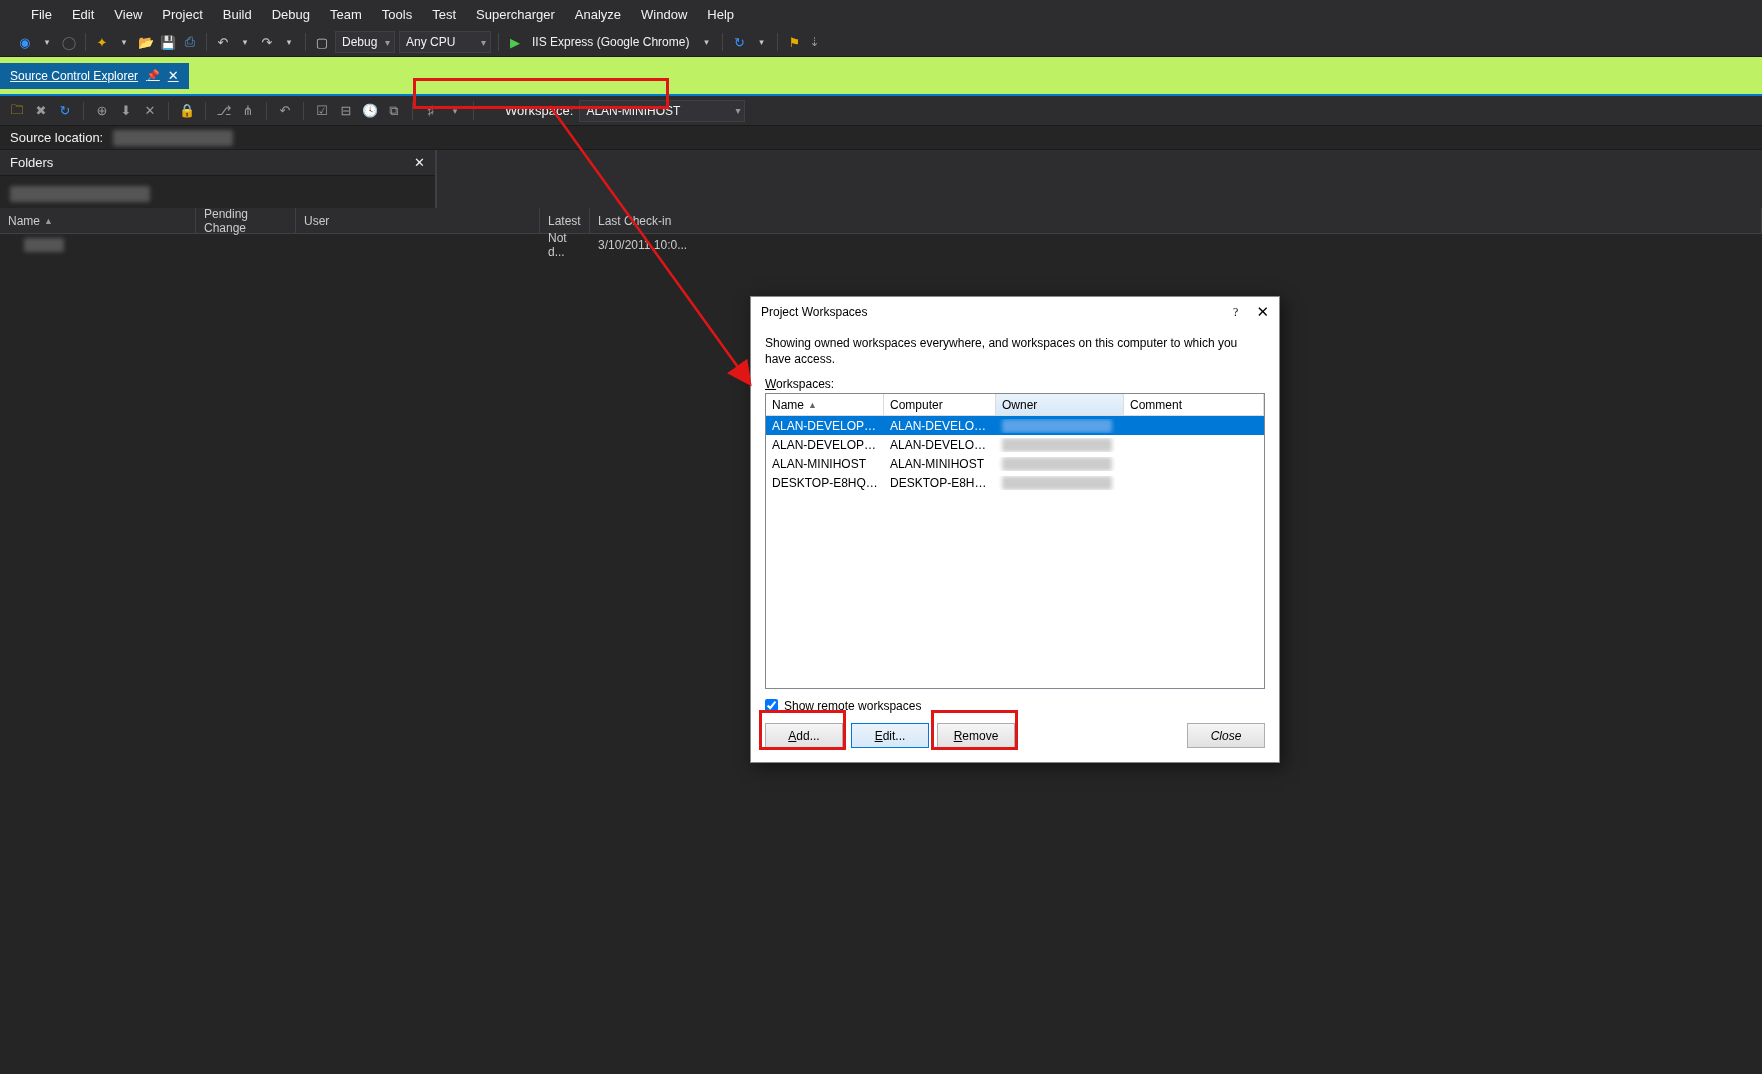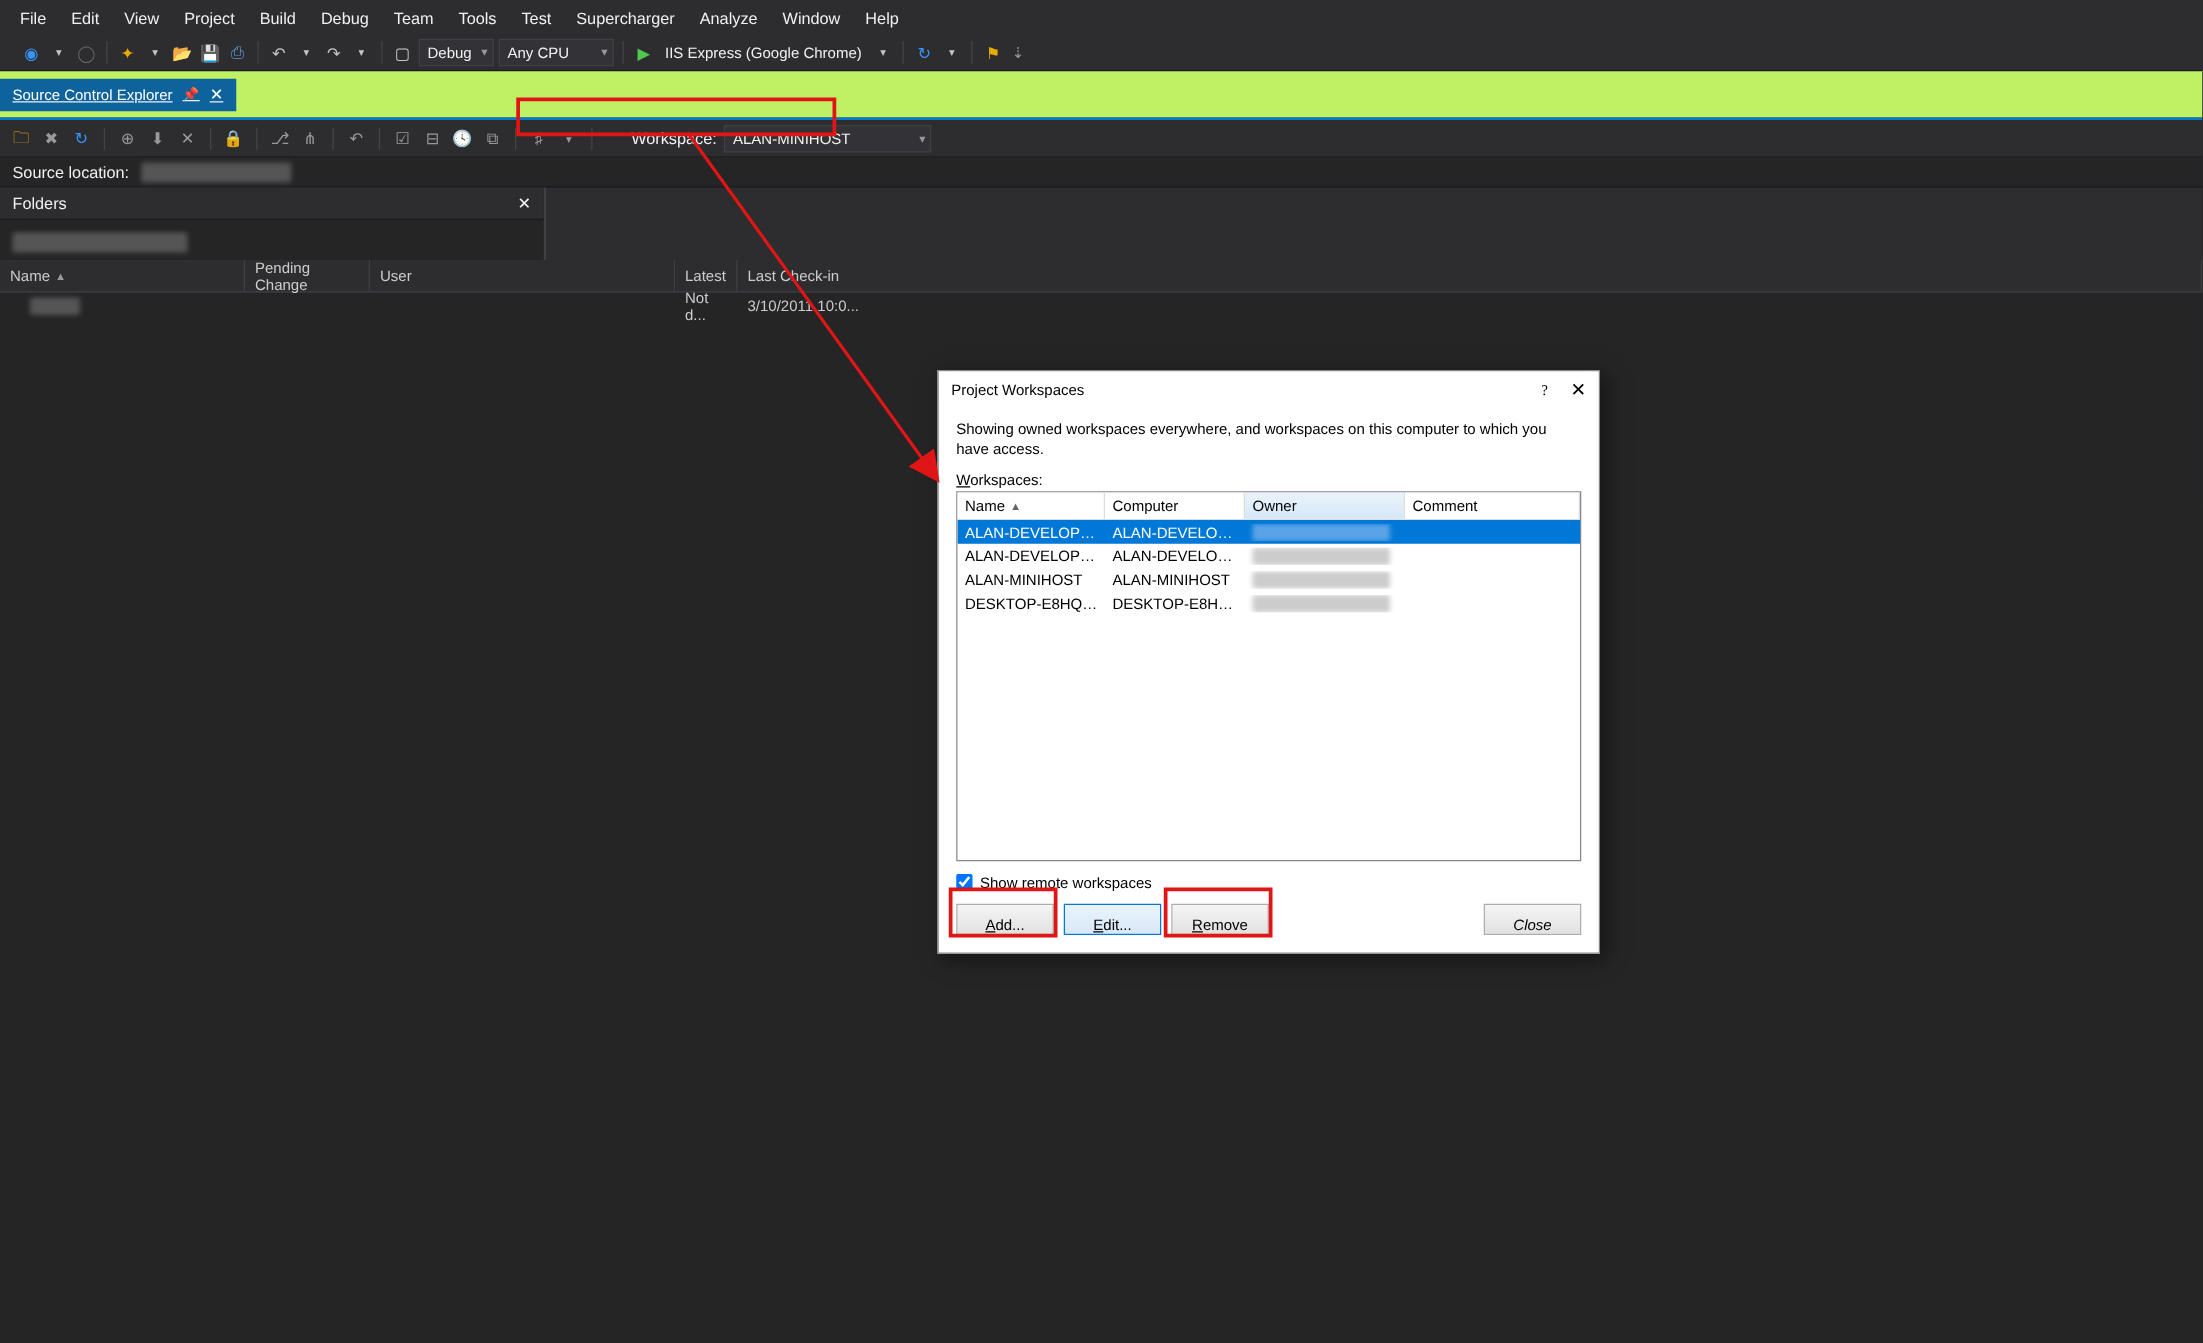--- a/index.html
+++ b/index.html
@@ -1,19 +1,19 @@
 <!DOCTYPE html>
 <html><head>
 <meta charset="utf-8">
 <style>
   * { box-sizing: border-box; margin: 0; padding: 0; font-family: "Segoe UI", Tahoma, sans-serif; }
   body { background: #2d2d30; color: #f1f1f1; width: 1762px; height: 1074px; overflow: hidden; position: relative; font-size: 13px; }
 
   
-  .menubar { display: flex; align-items: center; height: 28px; padding-left: 6px; background: #2d2d30; }
+  .menubar { display: flex; align-items: center; height: 28px; padding-left: 6px; background: #2d2d30; margin-left: 15px; }
   .menubar .menu-item { padding: 4px 10px; color: #f1f1f1; cursor: default; }
 
   
   .toolbar { display: flex; align-items: center; height: 28px; padding-left: 16px; background: #2d2d30; gap: 4px; }
   .tb-icon { width: 18px; height: 18px; display: flex; align-items: center; justify-content: center; color: #c5c5c5; }
   .tb-sep { width: 1px; height: 18px; background: #444; margin: 0 3px; }
   .tb-dd { height: 22px; background: #333337; border: 1px solid #3f3f46; color: #f1f1f1; padding: 0 18px 0 6px; display: flex; align-items: center; position: relative; font-size: 12px; }
   .tb-dd.small { width: 60px; }
   .tb-dd.med { width: 92px; }
   .tb-dd::after { content:"▾"; position:absolute; right:4px; font-size:10px; color:#999; }
@@ -86,21 +86,21 @@
   .wcol-comm { flex:1; }
   .ws-rows { flex:1; overflow:auto; }
   .ws-row { display:flex; height:19px; align-items:center; }
   .ws-row.selected { background:#0078d7; color:#fff; }
   .ws-row > div { padding: 0 6px; overflow:hidden; white-space:nowrap; text-overflow:ellipsis; }
   .owner-blur { width: 110px; height:14px; background:#ccc; filter: blur(2px); border-radius:2px; }
   .ws-row.selected .owner-blur { background:#5aa3e8; }
 
   .dlg-check { padding: 10px 0; display:flex; align-items:flex-start; gap:6px; }
   .dlg-btns { display:flex; align-items:center; padding: 0 14px 14px 14px; gap:8px; }
-  .dlg-btn { width:78px; height:25px; border:1px solid #adadad; background: linear-gradient(#f5f5f5,#e1e1e1); display:flex; align-items:flex-end; justify-content:center; cursor:default; }
+  .dlg-btn { width:78px; height:25px; border:1px solid #adadad; background: linear-gradient(#f5f5f5,#e1e1e1); display:flex; align-items:center; justify-content:center; cursor:default; }
   .dlg-btn.default { border:1px solid #0078d7; background: linear-gradient(#eaf3fb,#d7e8f8); }
   .dlg-btn.right { margin-left:auto;font-style:italic; }
 
   
   .arrow-svg { position:absolute; left:540px; top:100px; pointer-events:none; }
 </style>
 </head>
 <body>
 
 <div class="menubar">

